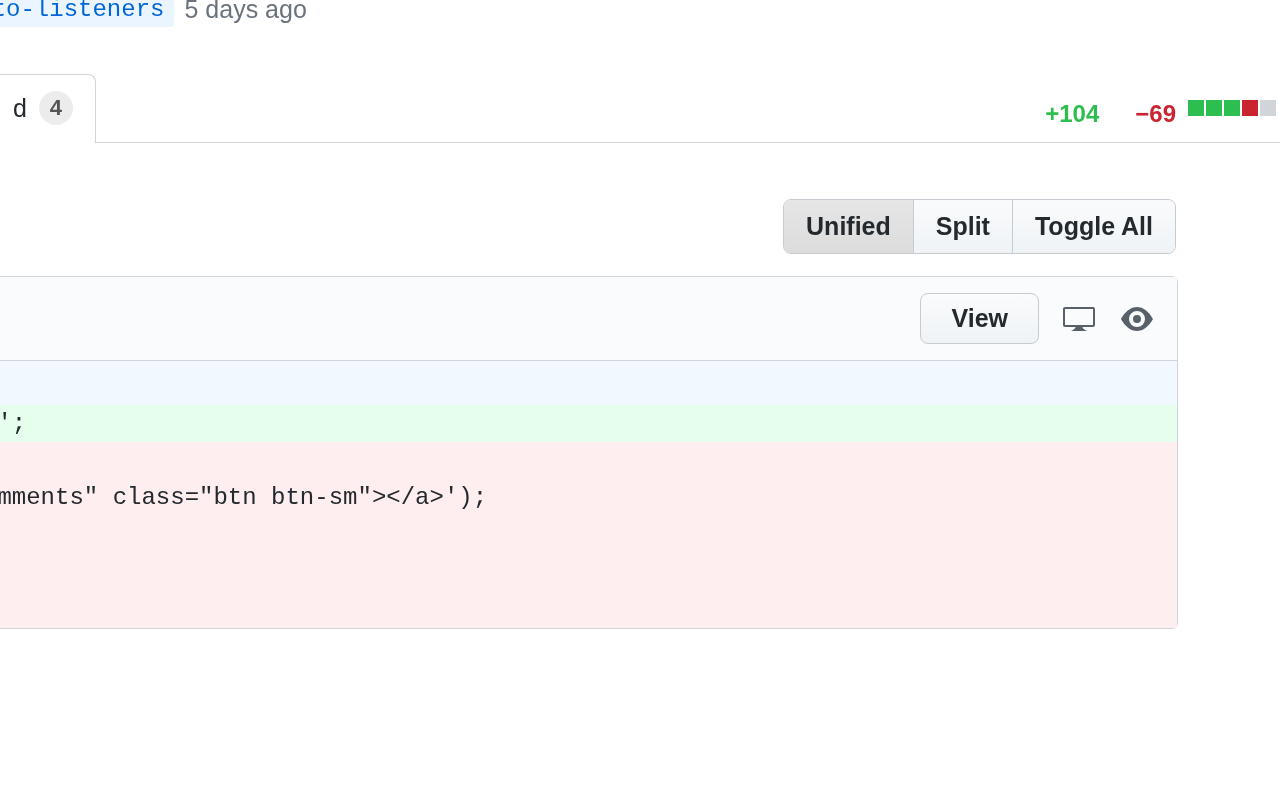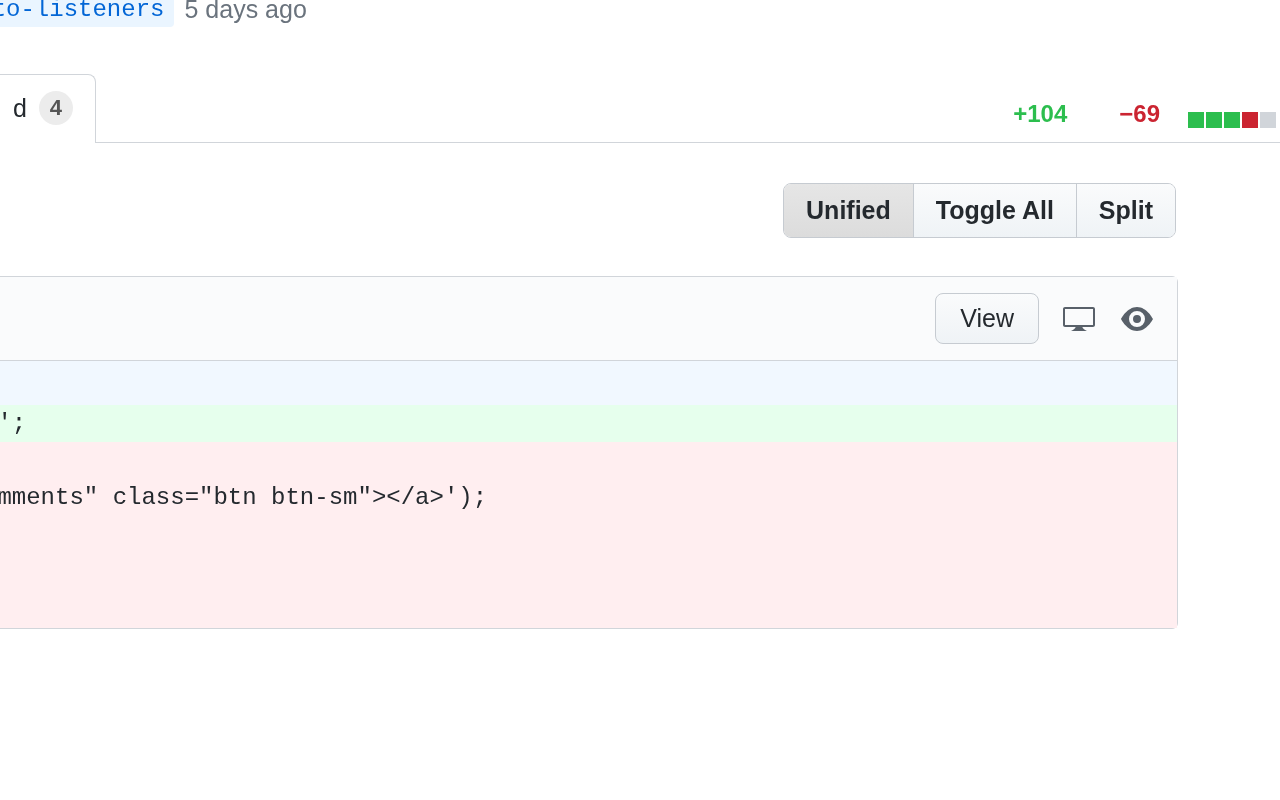--- a/index.html
+++ b/index.html
@@ -74,38 +74,38 @@
     border-radius: 17px;
     background: #ececec;
     color: #555;
     font-weight: 600;
     font-size: 22px;
   }
   .tab-right {
     margin-left: auto;
     padding: 0 4px 14px 0;
     display: flex;
-    align-items: flex-end;
-    gap: 24px;
+    align-items: flex-start;
+    gap: 8px;
     font-size: 24px;
     font-weight: 700;
   }
   .additions { color: #2cbe4e; }
   .deletions { color: #cb2431; margin-left: 28px; }
   .diff-blocks { display: flex; gap: 2px; margin-left: 4px; }
   .diff-block { width: 16px; height: 16px; }
   .db-green { background: #2cbe4e; }
   .db-red   { background: #cb2431; }
   .db-gray  { background: #d1d5da; }
 
   
   .view-toggle-row {
     position: absolute;
     right: 104px;
-    top: 183px;
+    top: 199px;
     display: flex;
   }
   .btn-group {
     display: inline-flex;
     border-radius: 8px;
     overflow: hidden;
     border: 1px solid #c6cbd1;
   }
   .btn-group button {
     font-size: 25px;
@@ -137,26 +137,26 @@
     background: #fafbfc;
     border-bottom: 1px solid #d1d5da;
     display: flex;
     align-items: center;
     justify-content: flex-end;
     padding: 0 22px;
     gap: 22px;
   }
   .view-btn {
     font-size: 25px;
-    font-weight: 400;
+    font-weight: 700;
     color: #24292e;
     background: linear-gradient(#fafbfc, #eff3f6);
     border: 1px solid #c6cbd1;
     border-radius: 8px;
-    padding: 10px 24px;
+    padding: 10px 30px;
     cursor: pointer;
   }
   .icon-btn {
     width: 36px; height: 36px;
     display: inline-flex; align-items: center; justify-content: center;
     color: #586069;
     cursor: pointer;
   }
   .icon-btn svg { width: 32px; height: 32px; fill: currentColor; }
 
@@ -200,22 +200,22 @@
         <span class="diff-block db-green"></span>
         <span class="diff-block db-red"></span>
         <span class="diff-block db-gray"></span>
       </span>
   </div>
 </div>
 
 <div class="view-toggle-row">
   <div class="btn-group">
     <button class="active">Unified</button>
+    <button>Split</button>
     <button>Toggle All</button>
-    <button>Split</button>
   </div>
 </div>
 
 <div class="diff-file">
   <div class="diff-header">
     <button class="view-btn">View</button>
     <span class="icon-btn">
       <svg viewBox="0 0 16 16">
           <path d="M15 2H1c-.55 0-1 .45-1 1v8c0 .55.45 1 1 1h5.34c-.25.61-.86 1.39-2.34 2h8c-1.48-.61-2.09-1.39-2.34-2H15c.55 0 1-.45 1-1V3c0-.55-.45-1-1-1zm0 9H1V3h14v8z"></path>
         </svg>

